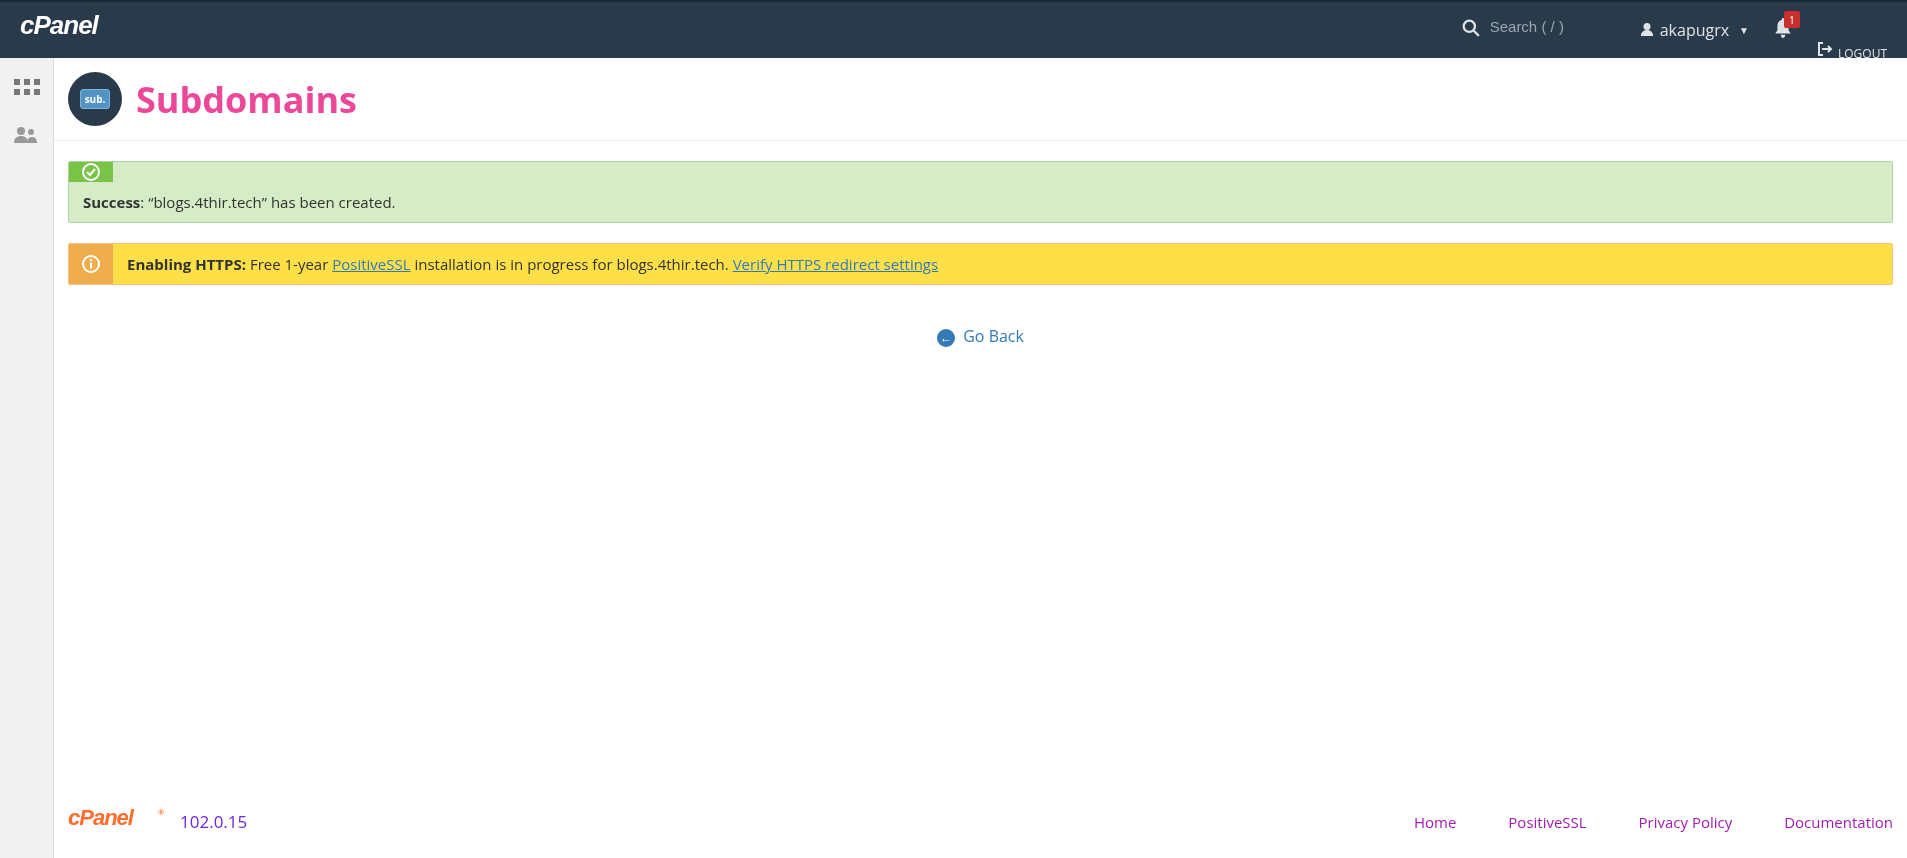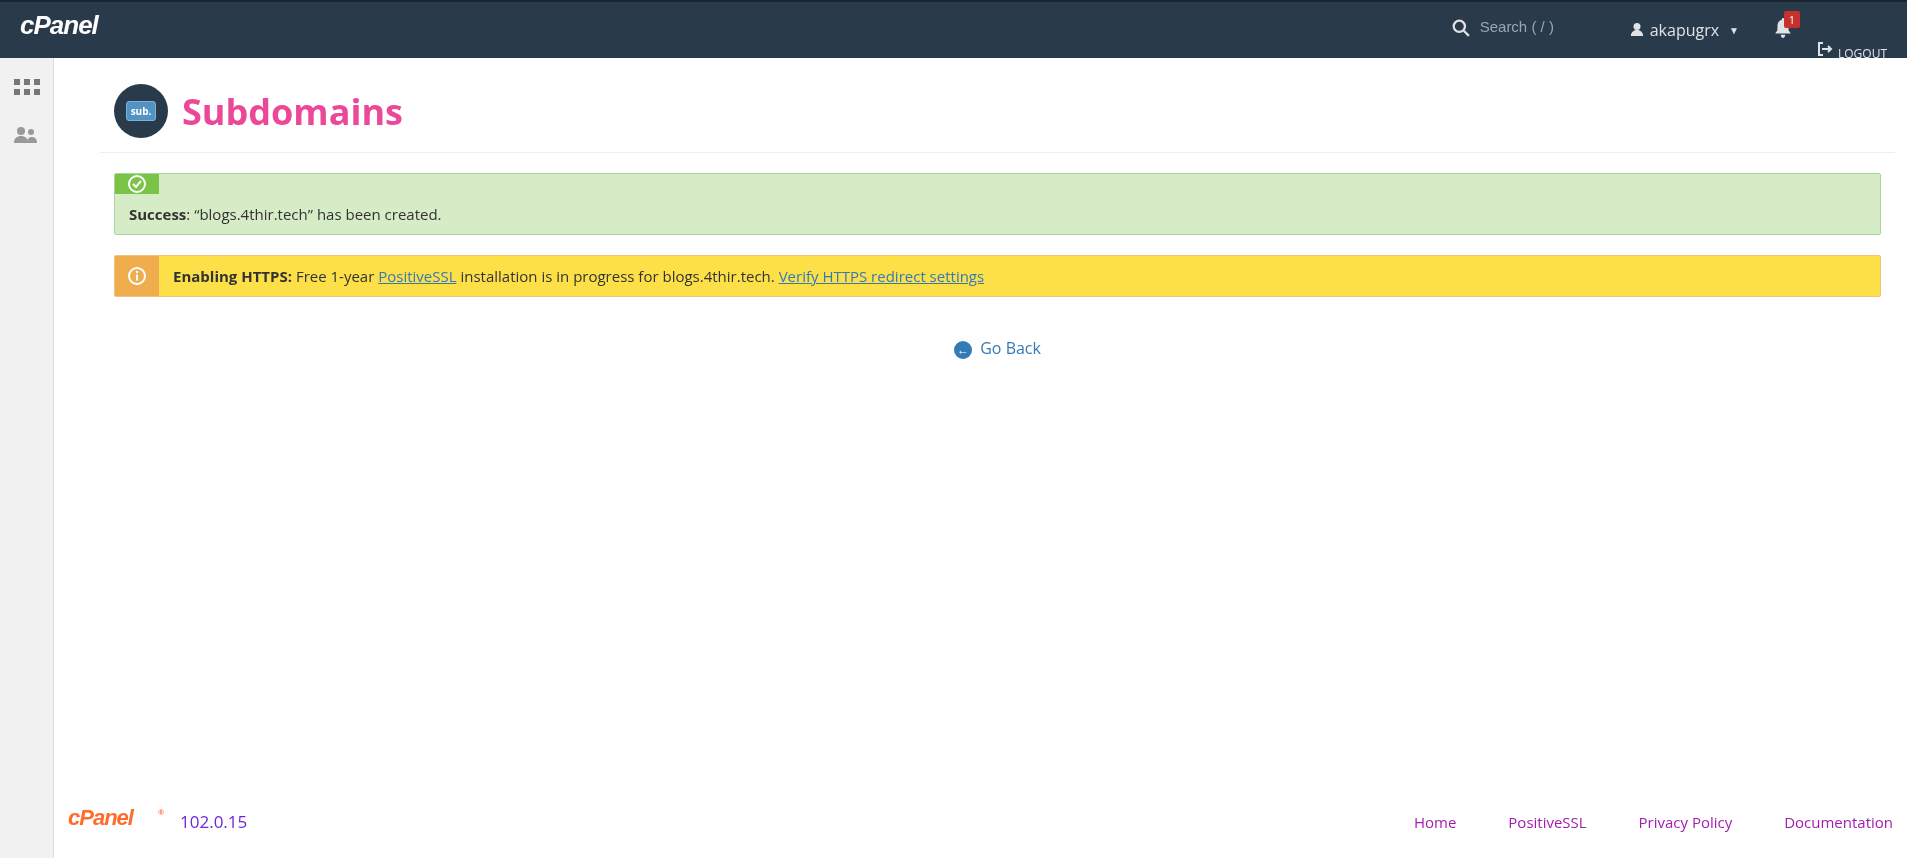--- a/index.html
+++ b/index.html
@@ -23,21 +23,21 @@
       color: #fff;
     }
     .topbar-spacer { flex: 1; }
     .search-wrap { display: flex; align-items: flex-start; margin-right: 30px; }
     .search-icon { font-size: 18px; color: #e0e3e6; margin-right: 10px; }
     .search-input {
       background: none; border: none; outline: none;
       color: #9aa6b1; font-size: 15px; width: 120px;
     }
     .search-input::placeholder { color: #9aa6b1; }
-    .user-menu { display: flex; align-items: center; margin-right: 35px; cursor: pointer; }
+    .user-menu { display: flex; align-items: center; margin-right: 25px; cursor: pointer; }
     .user-menu .icon { margin-right: 6px; font-size: 14px; }
     .user-menu .caret { margin-left: 10px; font-size: 10px; }
     .notif { position: relative; margin-right: 25px; cursor: pointer; }
     .notif .bell { font-size: 20px; color: #e0e3e6; }
     .notif .badge {
       position: absolute; top: -6px; right: -8px;
       background: #c9302c; color: #fff;
       font-size: 11px; padding: 1px 5px; border-radius: 2px;
     }
     .logout { display: flex; align-items: flex-end; cursor: pointer; font-size: 12px; margin-top: 42px; }
@@ -49,21 +49,21 @@
       width: 54px; background: #f1f1f1; border-right: 1px solid #ddd;
       display: flex; flex-direction: column; padding-top: 10px;
     }
     .sidebar-item {
       width: 54px; height: 46px; display: flex;
       align-items: center; justify-content: center;
       cursor: pointer; color: #777;
     }
     .sidebar-item.active { color: #555; }
     .content-wrap { flex: 1; background: #fff; position: relative; display: flex; flex-direction: column; }
-    .content { flex: 1; padding: 12px; margin-left: 34px; }
+    .content { flex: 1; padding: 0; }
 
     .page-header {
       display: flex; align-items: center; padding: 14px 0 14px 0;
       border-bottom: 1px solid #eee; margin: 0 0 20px 0;
     }
     .page-header .icon-circle {
       width: 54px; height: 54px; border-radius: 50%;
       background: #293a4a; display: flex; align-items: center; justify-content: center;
       margin: 0 14px; flex-shrink: 0;
     }

